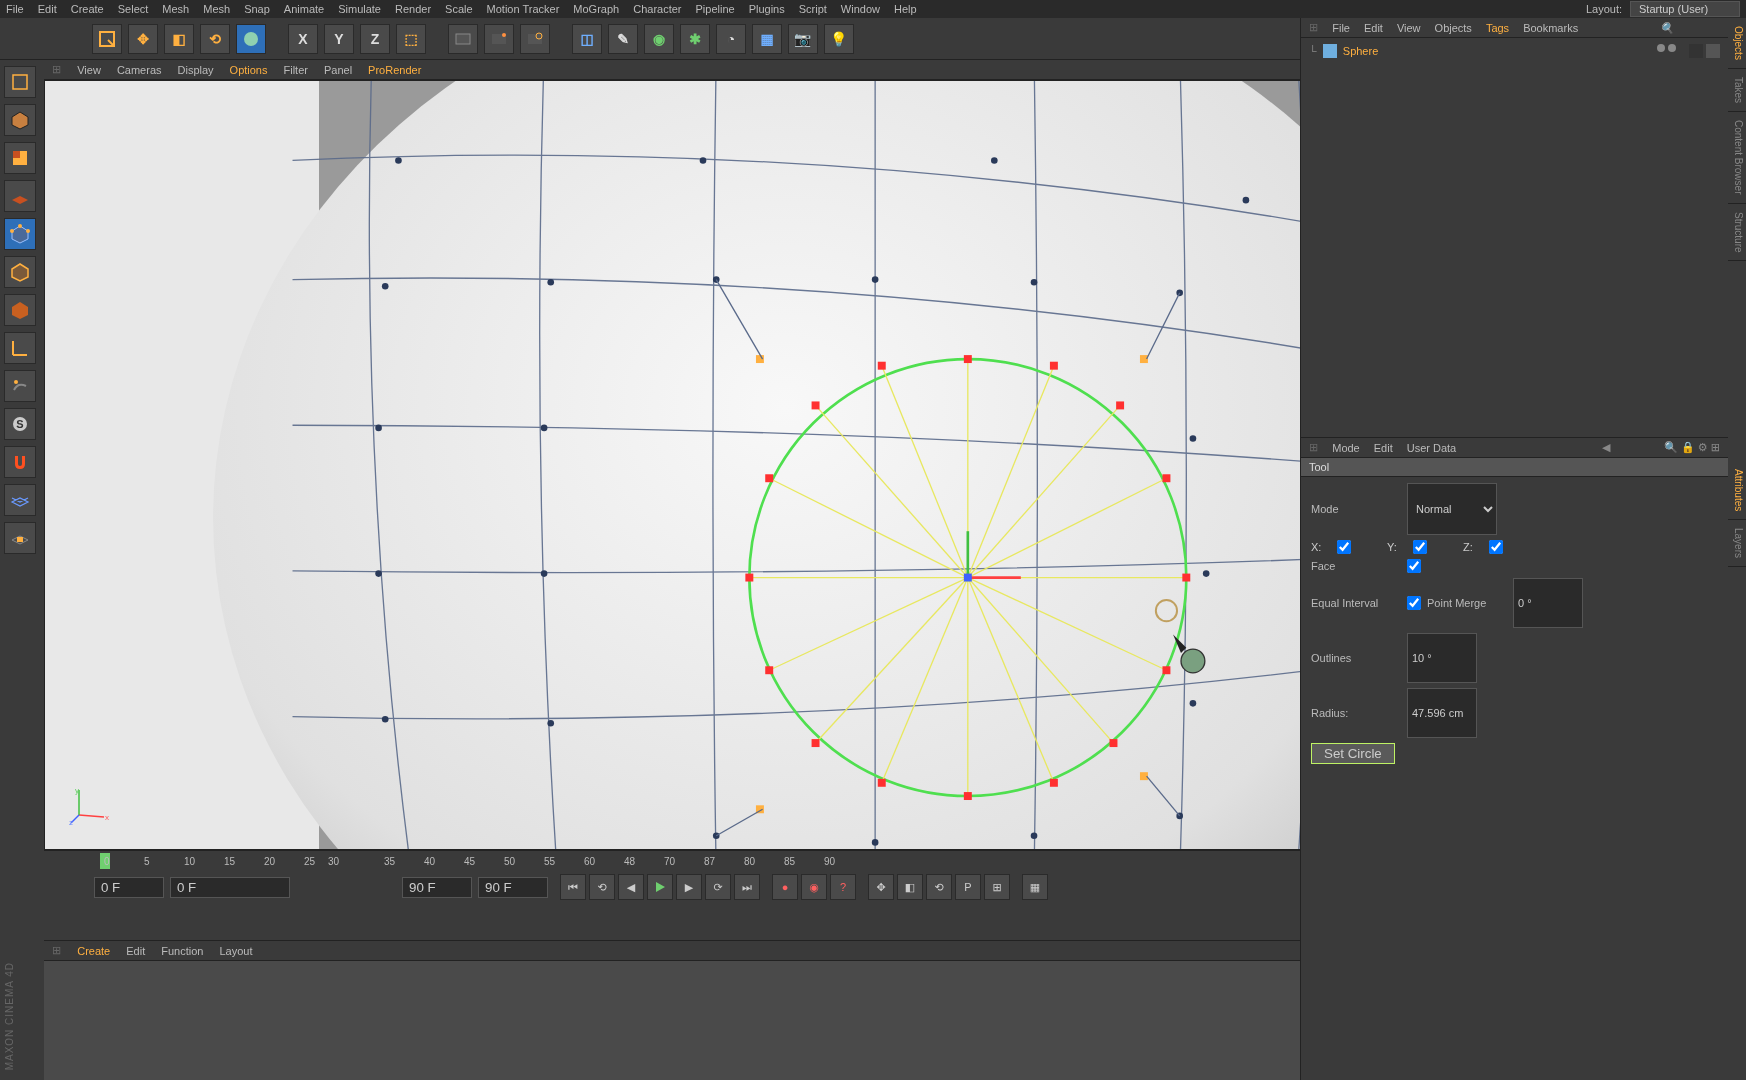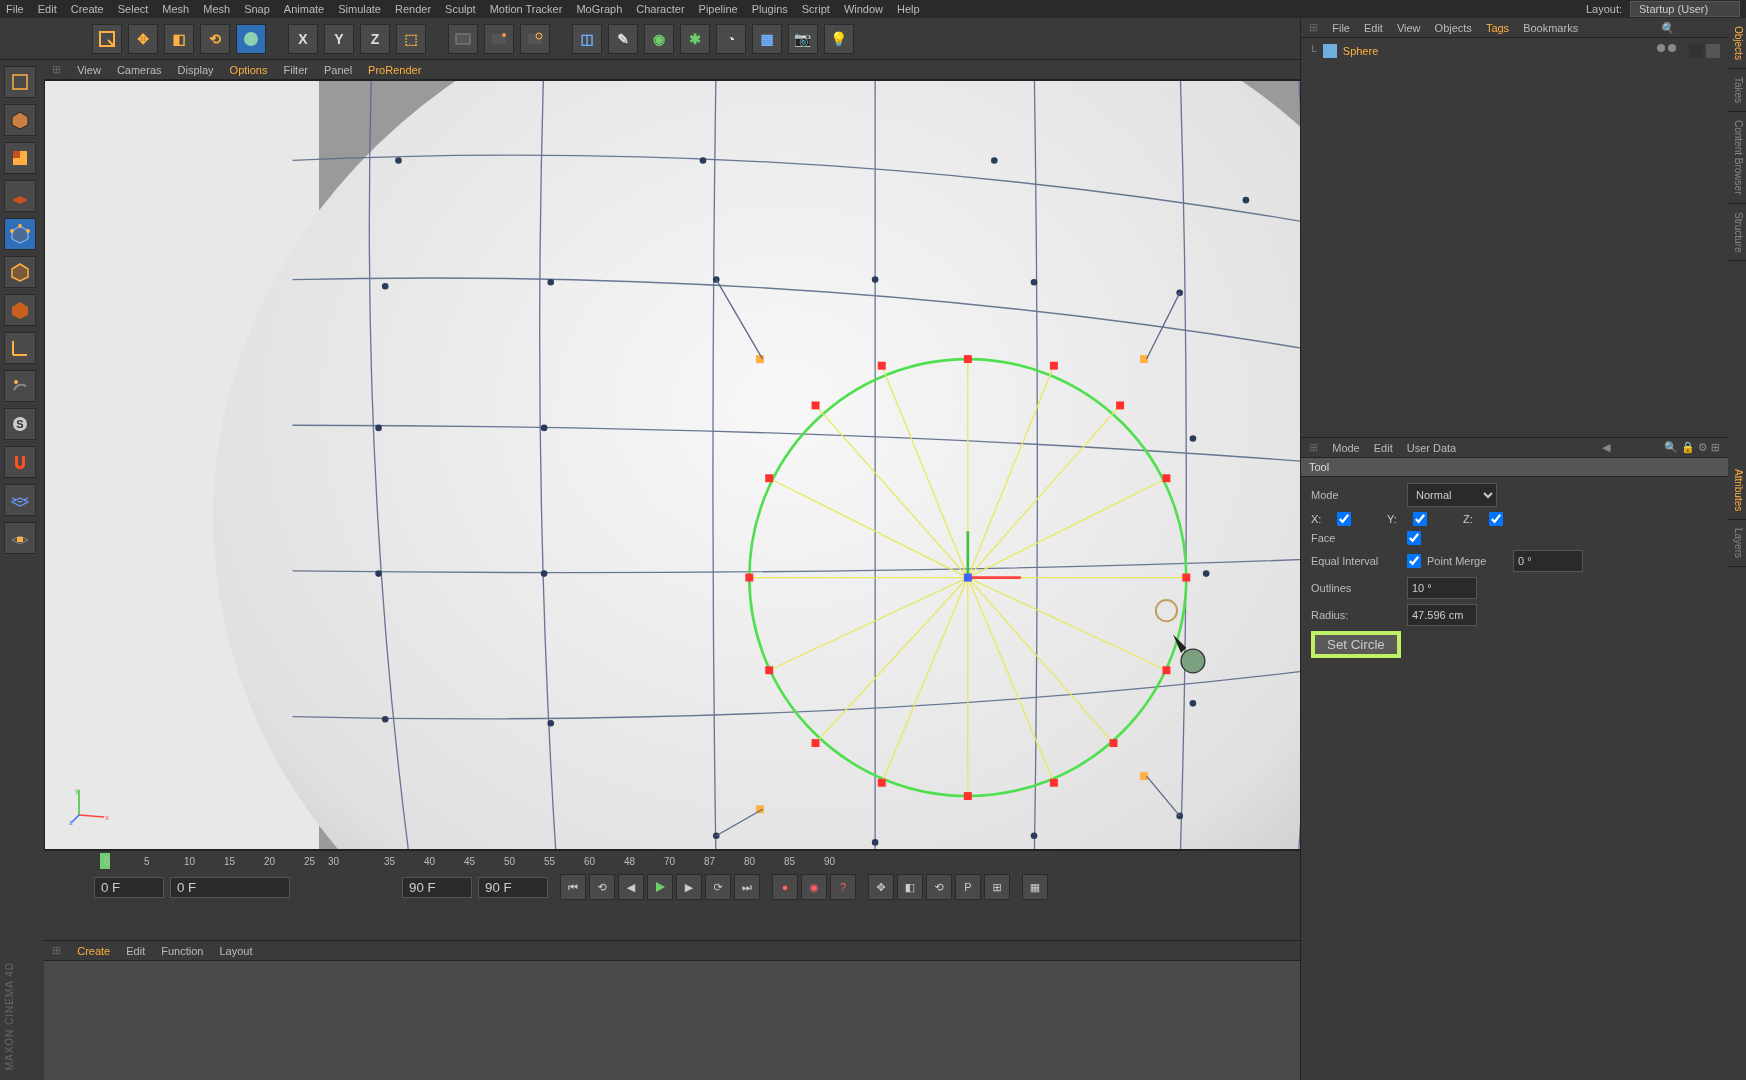--- a/index.html
+++ b/index.html
@@ -106,42 +106,42 @@
 .attr-panel { flex: 1; }
 .attr-hdr { height: 20px; display: flex; align-items: center; gap: 14px; padding: 0 8px; border-bottom: 1px solid #222; }
 .attr-hdr span { color: #bbb; }
 .attr-hdr .arrow { margin-left: auto; color: #888; }
 .attr-title { display: flex; align-items: center; gap: 8px; padding: 4px 8px; background: #444; }
 .attr-title .ico { width: 16px; height: 16px; background: #3a7a9a; border-radius: 50%; }
 .attr-tab { background: #555; padding: 3px 8px; color: #ddd; border-bottom: 1px solid #222; }
 .attr-body { padding: 6px 10px; }
 .attr-row { display: flex; align-items: center; margin-bottom: 5px; gap: 6px; }
 .attr-row label { width: 90px; color: #bbb; }
-.attr-row input, .attr-row select { background: #2a2a2a; border: 1px solid #555; color: #ccc; padding: 4px 4px; font-size: 11px; }
+.attr-row input, .attr-row select { background: #2a2a2a; border: 1px solid #555; color: #ccc; padding: 18px 4px; font-size: 11px; }
 .attr-row input[type=checkbox] { width: 14px; height: 14px; }
 .attr-row .field { width: 70px; }
-.set-btn { background: #5a5a5a; border: 4px solid #bef264; padding: 2px 12px; color: #ccc; }
+.set-btn { background: #5a5a5a; border: 1px solid #bef264; padding: 2px 12px; color: #ccc; }
 
 .brand { position: absolute; left: 4px; bottom: 10px; writing-mode: vertical-rl; transform: rotate(180deg); color: #666; font-size: 10px; letter-spacing: 1px; }
 </style>
 </head>
 <body>
 
 <div class="menubar">
   <span>File</span>
   <span>Edit</span>
   <span>Create</span>
   <span>Select</span>
   <span>Mesh</span>
   <span>Mesh</span>
   <span>Snap</span>
   <span>Animate</span>
   <span>Simulate</span>
   <span>Render</span>
-  <span>Sculpt</span>
+  <span>Scale</span>
   <span>Motion Tracker</span>
   <span>MoGraph</span>
   <span>Character</span>
   <span>Pipeline</span>
   <span>Plugins</span>
   <span>Script</span>
   <span>Window</span>
   <span>Help</span>
   <div class="layout-area">
     <span>Layout:</span>

